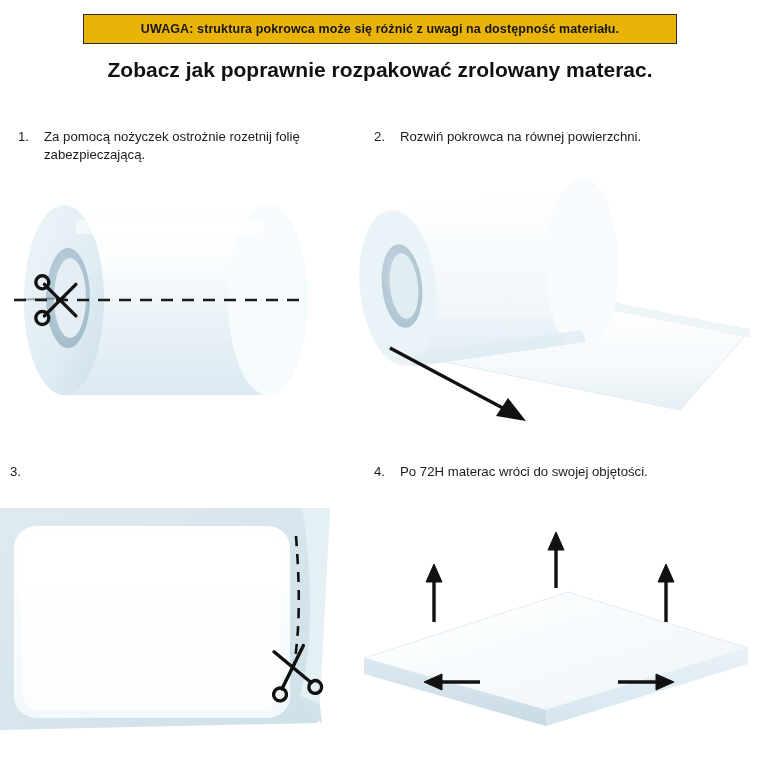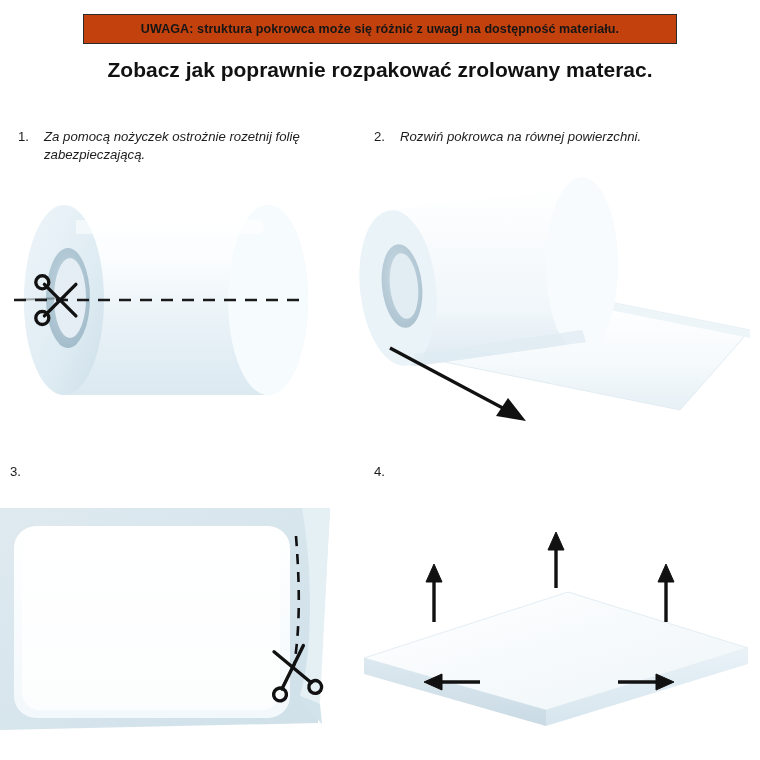--- a/index.html
+++ b/index.html
@@ -22,21 +22,21 @@
   }
 
   
   .notice {
     position: absolute;
     left: 83px;
     top: 14px;
     width: 594px;
     height: 30px;
     border: 1px solid #2b2b2b;
-    background: #c2410c;
+    background: #eab308;
     box-sizing: border-box;
     display: flex;
     align-items: center;
     justify-content: center;
   }
   .notice-text {
     font-size: 12.5px;
     font-weight: bold;
     letter-spacing: 0.1px;
     color: #161616;
@@ -66,21 +66,20 @@
     color: #1c1c1c;
     line-height: 1.38;
   }
   .step-num {
     width: 26px;
     flex: 0 0 26px;
     font-size: 13.2px;
   }
   .step-text {
     max-width: 300px;
-    font-style: italic;
   }
 
   #step1 { left: 18px; top: 128px; width: 340px; }
   #step2 { left: 374px; top: 128px; width: 370px; }
   #step3 { left: 10px;  top: 463px; width: 340px; }
   #step4 { left: 374px; top: 463px; width: 380px; }
 
   .art {
     position: absolute;
   }
@@ -233,20 +232,21 @@
         </g>
         <circle cx="7" cy="49" r="6.4" fill="none" stroke="#111111" stroke-width="3.4"></circle>
         <circle cx="43" cy="49" r="6.4" fill="none" stroke="#111111" stroke-width="3.4"></circle>
       </g>
     </svg>
   </div>
 
   <div class="step" id="step4">
     <div class="step-head">
       <span class="step-num">4.</span>
+      <span class="step-text">Po 72H materac wróci do swojej objętości.</span>
     </div>
   </div>
 
   <div class="art" style="left:350px; top:530px;">
     <svg width="410" height="215" viewBox="0 0 410 215">
       <defs>
         <linearGradient id="slabTop" x1="0" y1="0" x2="1" y2="1">
           <stop offset="0%" stop-color="#ffffff"></stop>
           <stop offset="100%" stop-color="#eef5f9"></stop>
         </linearGradient>

